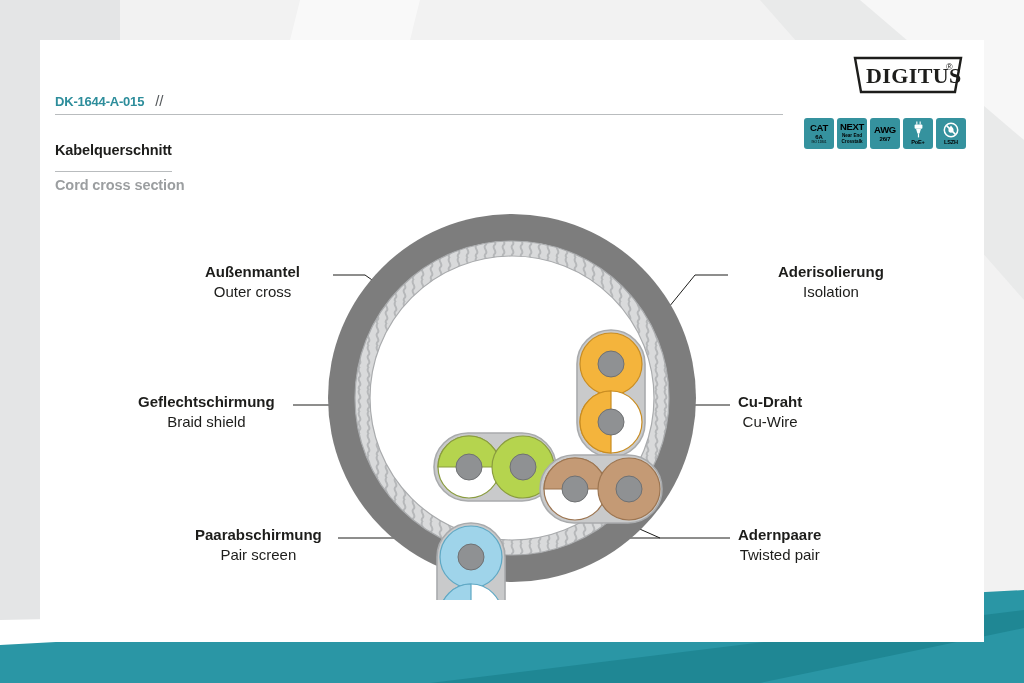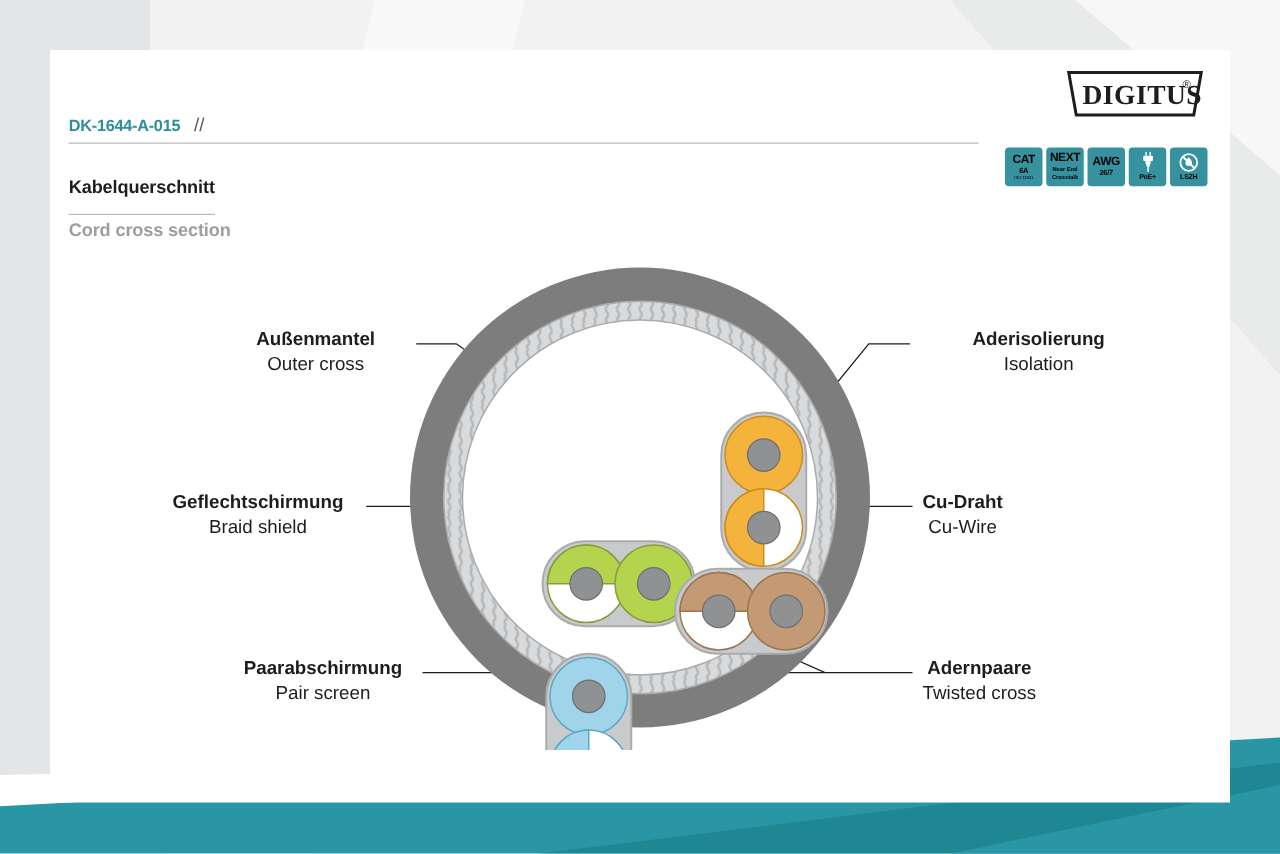--- a/index.html
+++ b/index.html
@@ -352,17 +352,17 @@
       <div class="en">Isolation</div>
     </div>
 
     <div class="callout right" style="left:698px; top:222px;">
       <div class="de">Cu-Draht</div>
       <div class="en">Cu-Wire</div>
     </div>
 
     <div class="callout right" style="left:698px; top:355px;">
       <div class="de">Adernpaare</div>
-      <div class="en">Twisted cross</div>
+      <div class="en">Twisted pair</div>
     </div>
 
   </div>
 </div>
 
 </body></html>

